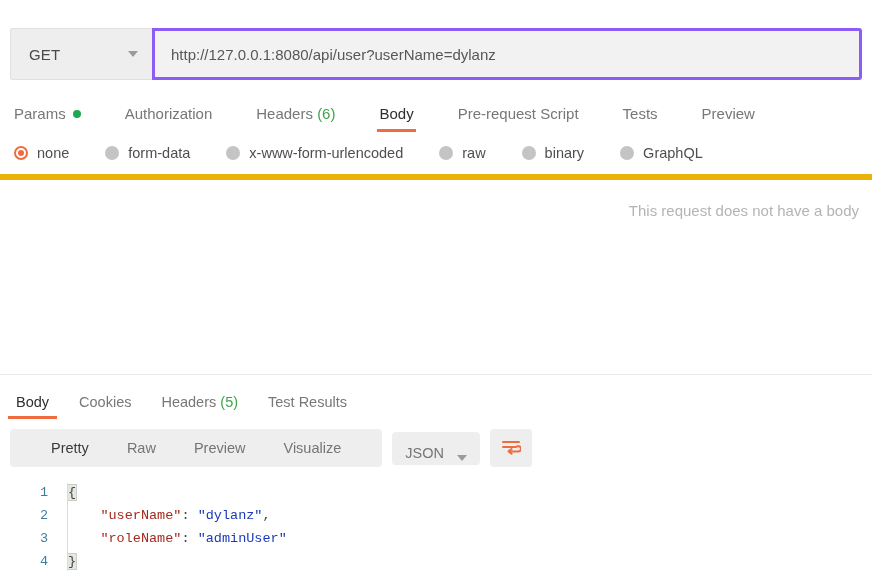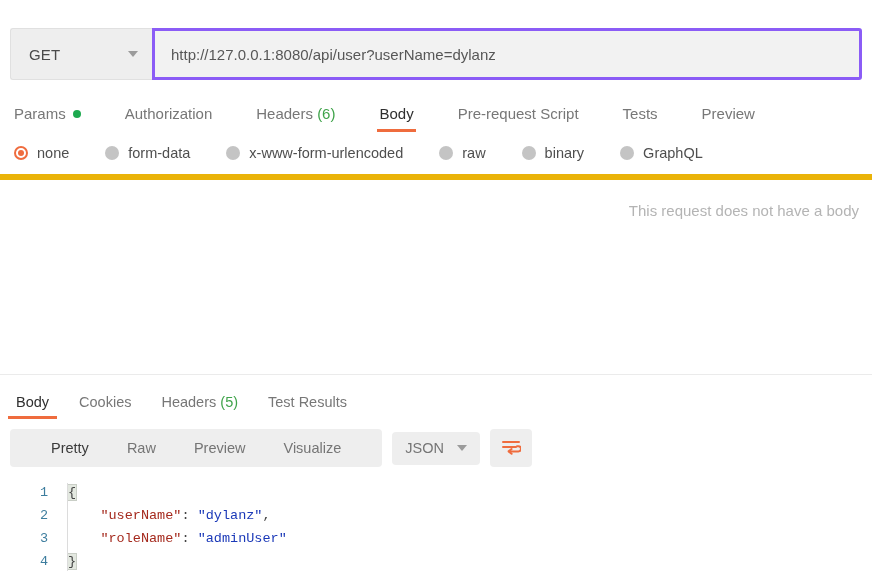--- a/index.html
+++ b/index.html
@@ -205,28 +205,28 @@
     font-size: 14.5px;
     color: #757575;
     padding: 0 19px;
     line-height: 38px;
     cursor: pointer;
     white-space: nowrap;
   }
   .seg-item.active { color: #3b3b3b; }
   .json-select {
     display: flex;
-    align-items: center;
+    align-items: flex-end;
     justify-content: space-between;
     background: #eeeeee;
     border-radius: 4px;
     height: 33px;
     width: 88px;
     margin-left: 10px;
-    padding: 16px 13px;
+    padding: 4px 13px;
     box-sizing: border-box;
     cursor: pointer;
   }
   .json-select span {
     font-size: 14.5px;
     color: #757575;
   }
   .wrap-btn {
     width: 42px; height: 38px;
     background: #eeeeee;

